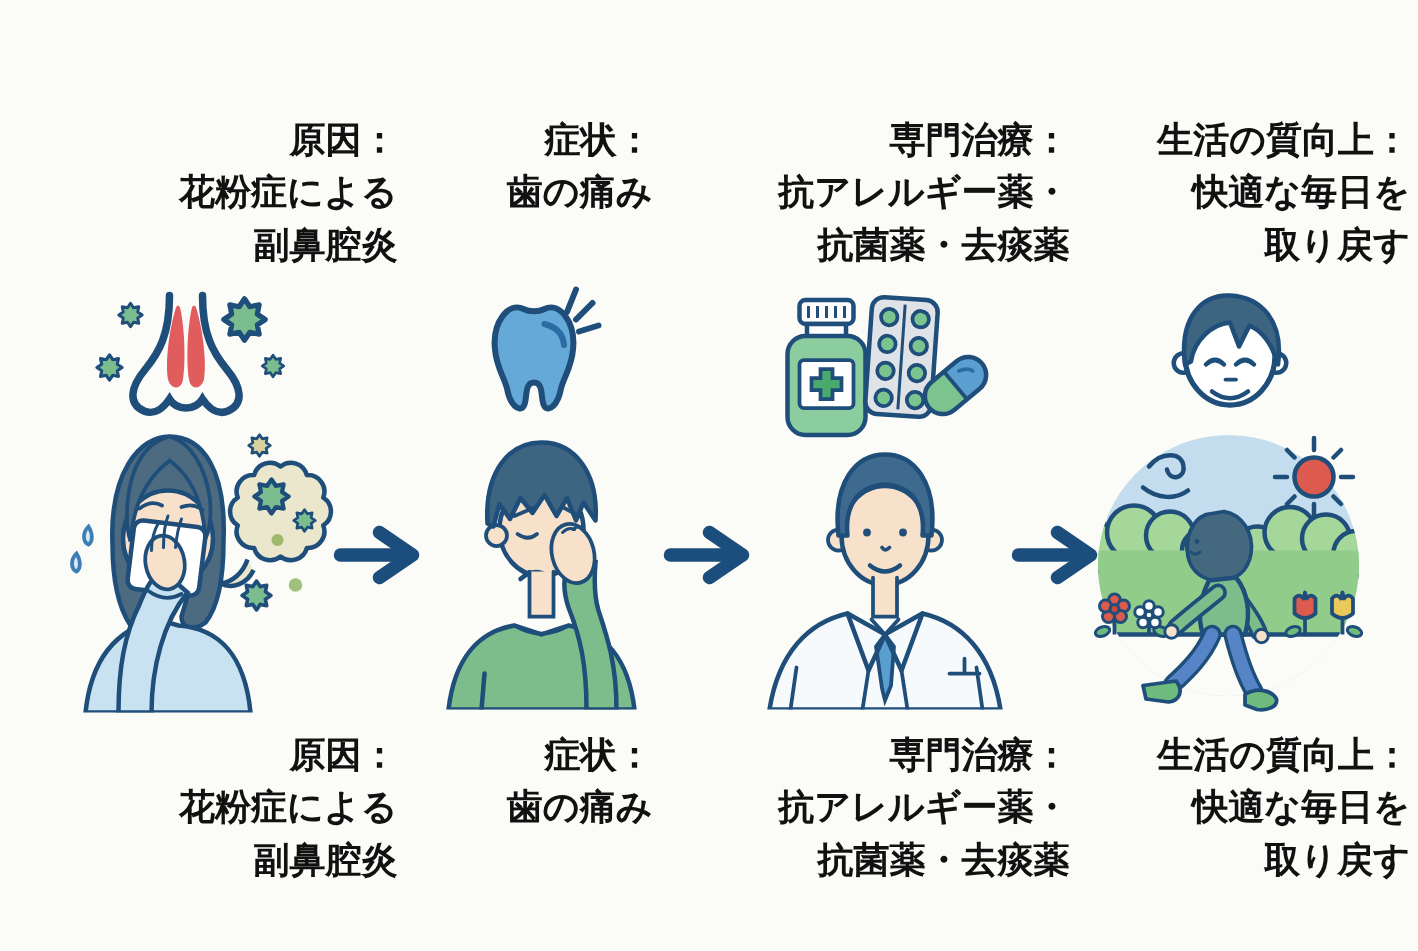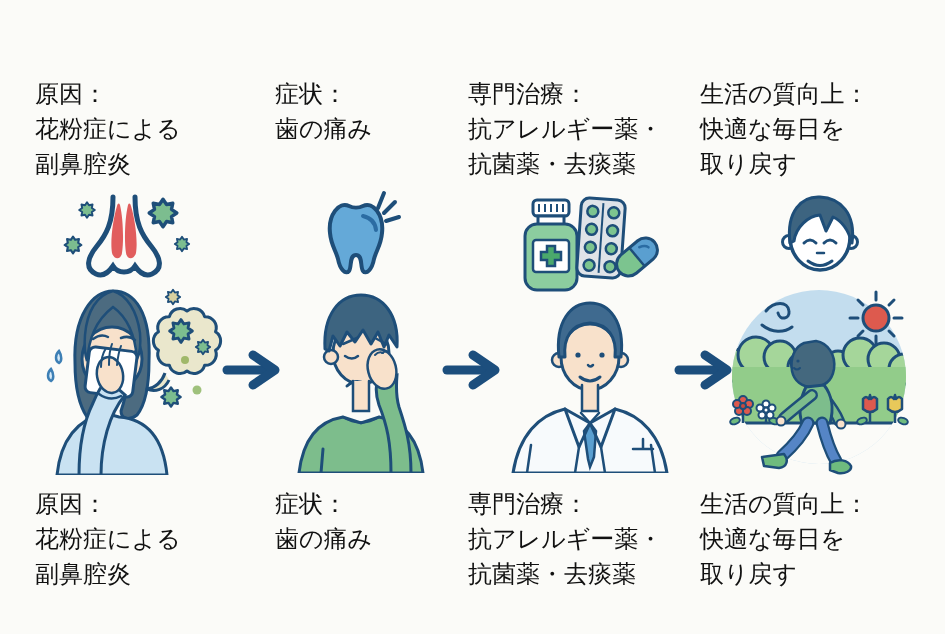--- a/index.html
+++ b/index.html
@@ -5,24 +5,24 @@
   html,body{margin:0;padding:0;}
   body{
     width:945px;height:634px;overflow:hidden;
     background:#fbfbf8;
     font-family:"Liberation Sans","DejaVu Sans",sans-serif;
     position:relative;
   }
   .canvas{position:absolute;left:0;top:0;width:945px;height:634px;}
   .step-label{
     position:absolute;
-    font-weight:400;
+    font-weight:700;
     font-size:24px;
     line-height:35px;
-    text-align:left;
+    text-align:right;
     color:#111111;
     white-space:pre-line;
   }
   .illu{position:absolute;}
   .arrow{position:absolute;width:64px;height:40px;}
 </style>
 </head>
 <body>
 
 <div class="canvas">

